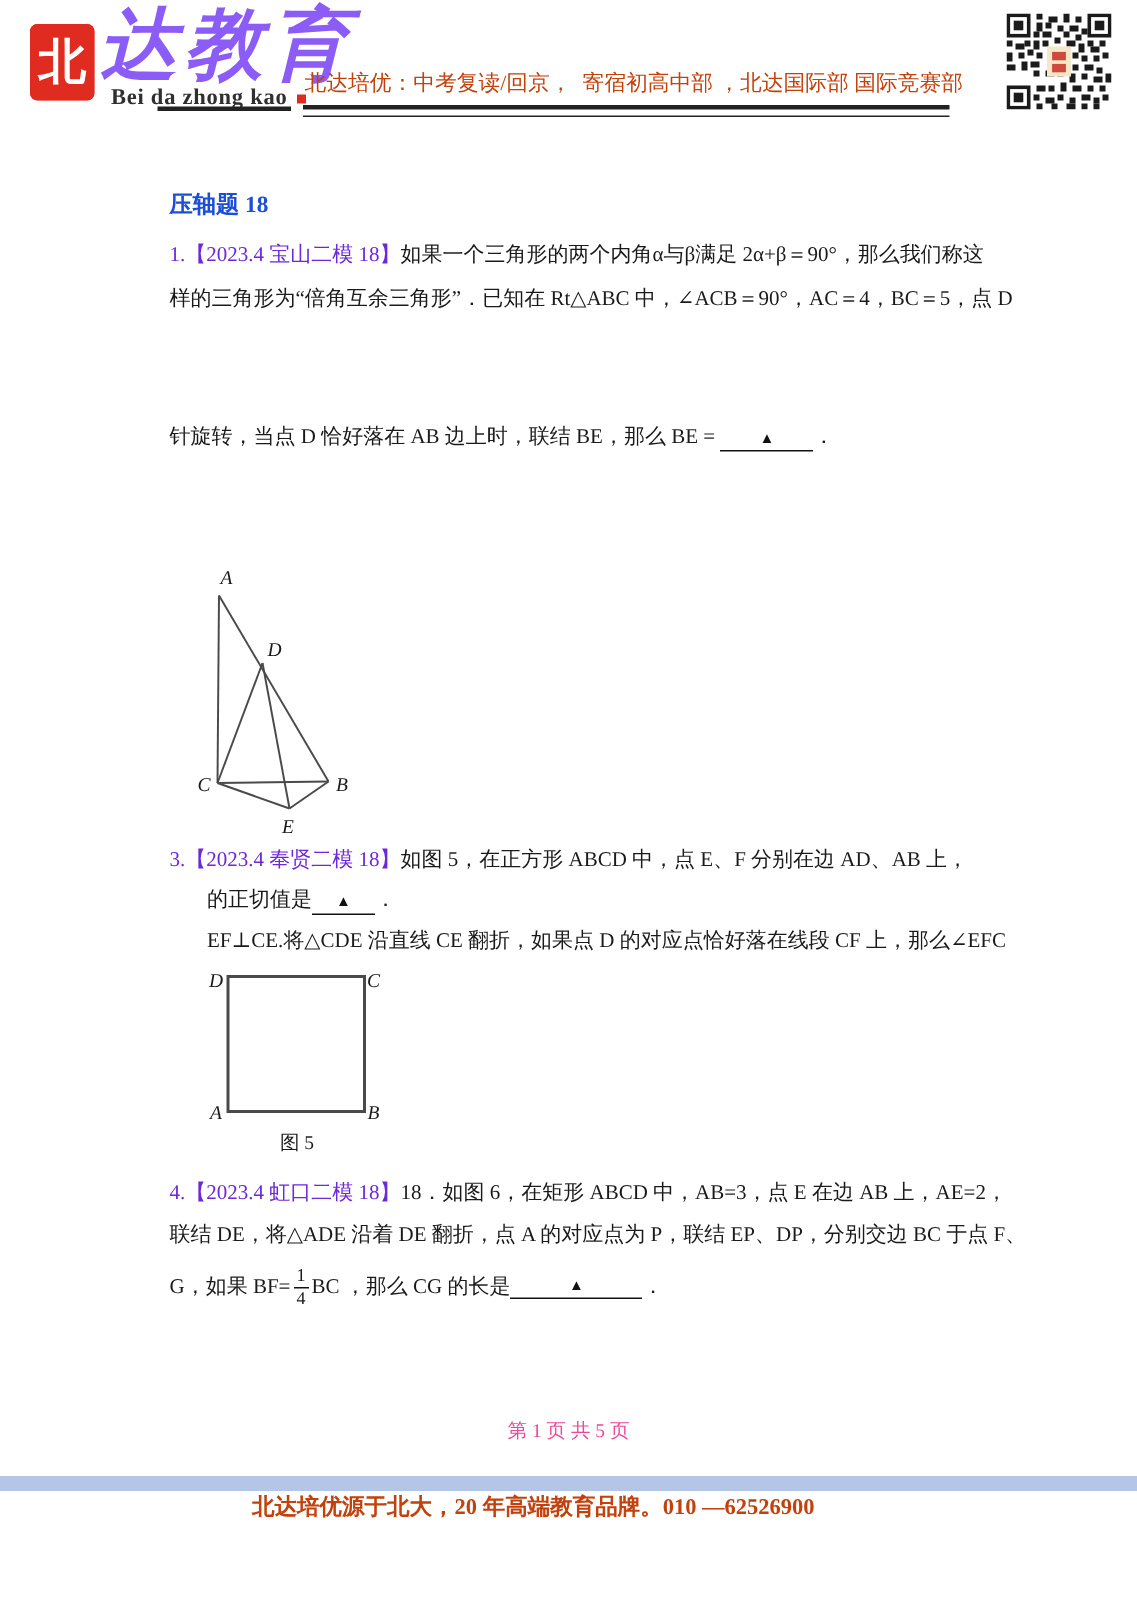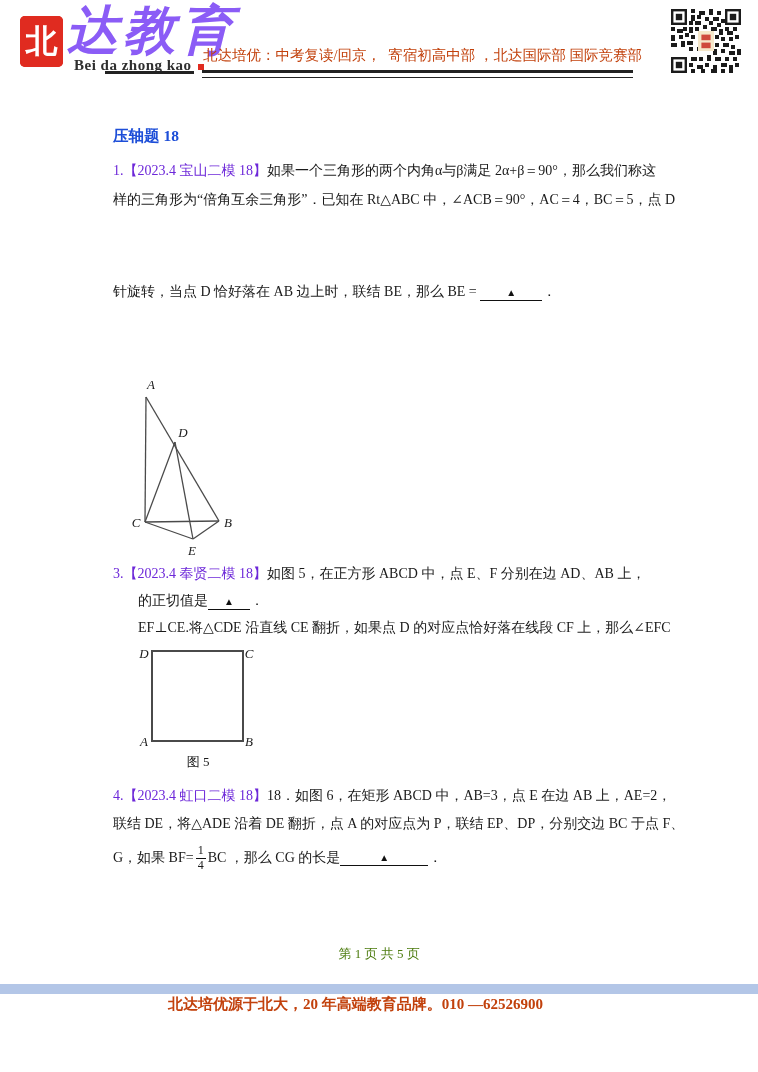--- a/index.html
+++ b/index.html
@@ -45,21 +45,21 @@
     font-size:12px;line-height:1.15;margin:0 2px;
   }
   .frac .den{border-top:1px solid #111;padding:0 2px;}
 
   
   .fig line, .fig rect.shape{stroke:#4a4a4a;fill:none;}
   .fig text{font-family:"Liberation Serif","DejaVu Serif",serif;font-style:italic;font-size:13px;fill:#1a1a1a;}
   .fig text.cap{font-style:normal;font-size:13px;}
 
   
-  .pagenum{left:0;top:945px;width:758px;text-align:center;font-size:13px;color:#4d7c0f;white-space:pre;}
+  .pagenum{left:0;top:945px;width:758px;text-align:center;font-size:13px;color:#ec4899;white-space:pre;}
   .band{left:0;top:984px;width:758px;height:10px;background:#b3c6e7;}
   .footnote{left:168px;top:995px;font-size:15px;font-weight:bold;color:#c2410c;white-space:pre;}
 </style>
 </head>
 <body>
 
 <div class="page">
 
   <div class="abs seal">北</div>
   <div class="abs brand">达教育</div>

